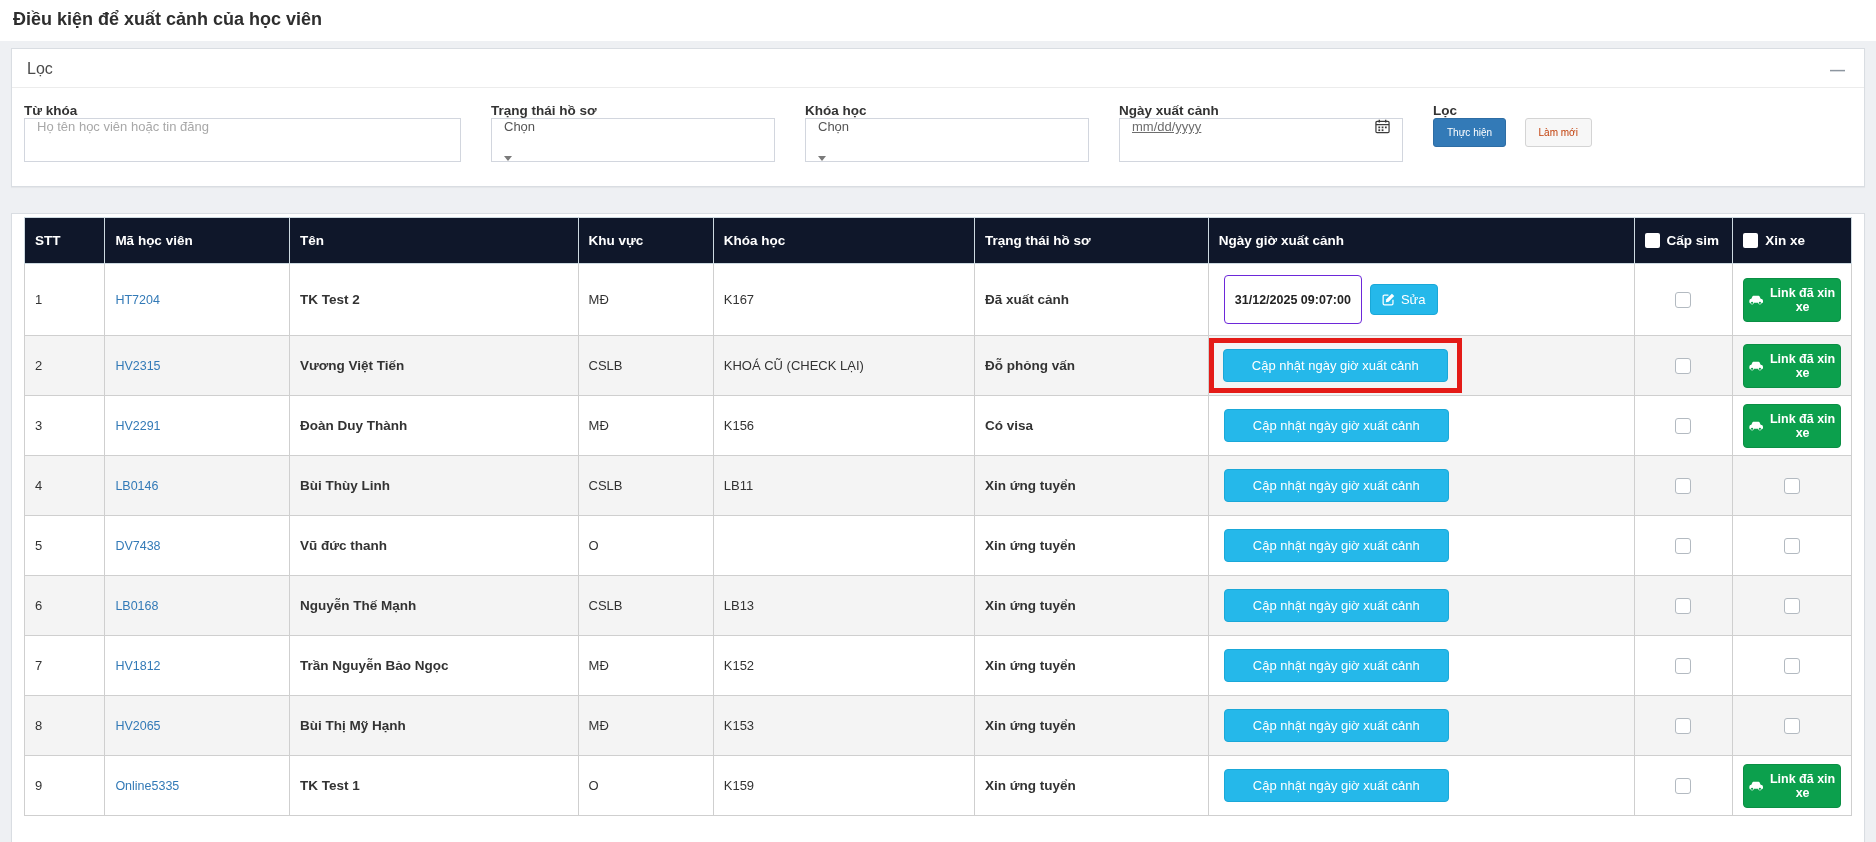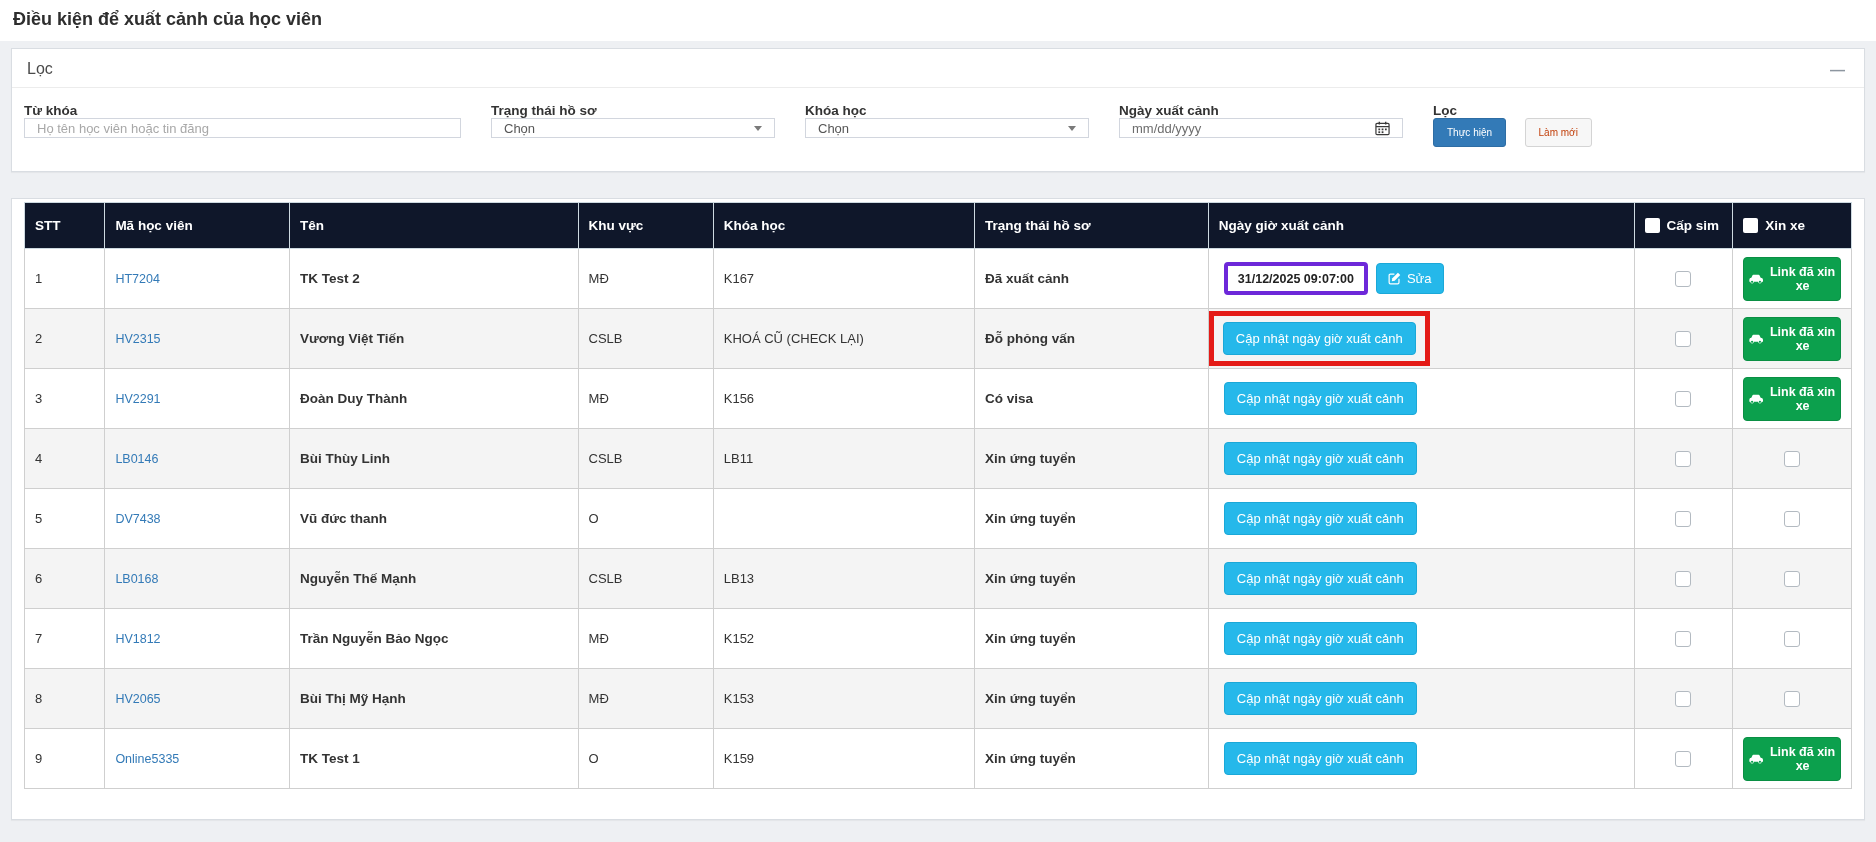--- a/index.html
+++ b/index.html
@@ -20,28 +20,28 @@
   .panel-title { font-size: 16px; color:#4a4a4a; }
   .collapse-icon { color:#8d96a0; font-weight:bold; font-size:15px; cursor:pointer; padding:0 4px; }
 
   
   .filter-panel { margin-top: 7px; }
   .filter-panel .panel-header { border-bottom: 1px solid #ececec; }
   .filter-body { display:flex; align-items:flex-start; padding: 15px 12px 24px; }
   .field { margin-right: 30px; }
   .field-label { display:block; font-size: 13.5px; font-weight:bold; color:#333; }
   .text-input, .select-box, .date-box {
-    height: 20px; border: 1px solid #d2d6de; background:#fff;
-    display:flex; align-items:center; padding: 0 12px; font-size: 13px; color:#555;
+    height: 44px; border: 1px solid #d2d6de; background:#fff;
+    display:flex; align-items:flex-start; padding: 0 12px; font-size: 13px; color:#555;
   }
   .text-input { width: 437px; }
   .placeholder { color:#a8a8a8; }
-  .select-box { width: 284px; justify-content: space-between; cursor:pointer; }
+  .select-box { width: 284px; justify-content: space-between; cursor:pointer;flex-direction:column; }
   .chevron-down { width:0; height:0; border-left:4.5px solid transparent; border-right:4.5px solid transparent; border-top:5.5px solid #7a7a7a; }
-  .date-box { width: 284px; justify-content: space-between; color:#6d6d6d; }
+  .date-box { width: 284px; justify-content: space-between; color:#6d6d6d;text-decoration:underline; }
   .btn { display:inline-flex; align-items:center; justify-content:center; gap:6px; border-radius:3px;
          font-family:"Liberation Sans",sans-serif; font-size:10px; cursor:pointer; }
   .btn-primary { background:#337ab7; border:1px solid #2e6da4; color:#fff; padding: 8px 13px; }
   .btn-default { background:#f7f7f7; border:1px solid #d4d4d4; color:#c2410c; padding: 8px 13px; margin-left: 14px; }
 
   
   .list-panel { margin-top: 26px; padding-bottom: 30px; }
   .toolbar { display:flex; gap:8px; }
   .btn-sim { background:#7fb3d8; border:1px solid #6ea6cf; color:#fff; font-weight:bold; padding:7px 10px; font-size:12.5px; }
   .btn-car { background:#54b678; border:1px solid #49ab6c; color:#fff; font-weight:bold; padding:7px 10px; font-size:12.5px; }
@@ -52,25 +52,25 @@
        padding: 15px 10px; border:1px solid #cdd9e0; }
   td { border:1px solid #cfcfcf; padding: 6px 10px; height: 60px; vertical-align: middle; font-size:13px; color:#333; background:#fff; }
   tbody tr:nth-child(even) td { background:#f4f4f4; }
   .code-link { color:#337ab7; text-decoration:none; font-size:12.5px; cursor:pointer; }
   .cell-name, .cell-status { font-weight:bold; font-size:13.5px; }
   .col-center { text-align:center; }
 
   .checkbox { display:inline-block; width:16px; height:16px; border:1px solid #b3bac1; border-radius:3px; background:#fff; cursor:pointer; vertical-align:middle; }
   .th-checkbox { display:inline-block; width:15px; height:15px; border-radius:2px; background:#fff; margin-right:7px; vertical-align:-3px; cursor:pointer; }
 
-  .btn-cyan { background:#25b8ea; border:1px solid #1aa8d8; color:#fff; border-radius:4px; padding:8px 12px; font-size:13px; }
+  .btn-cyan { background:#25b8ea; border:1px solid #1aa8d8; color:#fff; border-radius:4px; padding:8px 28px; font-size:13px; }
   .btn-edit { padding:7px 11px; margin-left:8px; }
   .datetime-group { display:inline-flex; align-items:center; }
-  .datetime-input { display:inline-flex; align-items:center; height:33px; padding:0 10px; background:#fff;
-                    border:4px solid #6d28d9; border-radius:4px; font-weight:bold; font-size:12.5px; color:#222; cursor:text; }
+  .datetime-input { display:inline-flex; align-items:center; height:49px; padding:0 10px; background:#fff;
+                    border:1px solid #6d28d9; border-radius:4px; font-weight:bold; font-size:12.5px; color:#222; cursor:text; }
   .exit-wrap { display:inline-block; border:5px solid transparent; }
   .exit-wrap.red-highlight { border-color:#e41b17; padding:6px 9px; margin:-6px 0 -6px -10px; }
 
   .btn-green { background:#0ca04d; border:1px solid #0a8f44; color:#fff; font-weight:bold; border-radius:4px;
                padding:7px 4px; font-size:12.5px; width:100%; justify-content:center; display:inline-flex; align-items:center; gap:5px; }
   .icon { display:inline-flex; flex:none; }
 </style>
 </head>
 <body>
 

